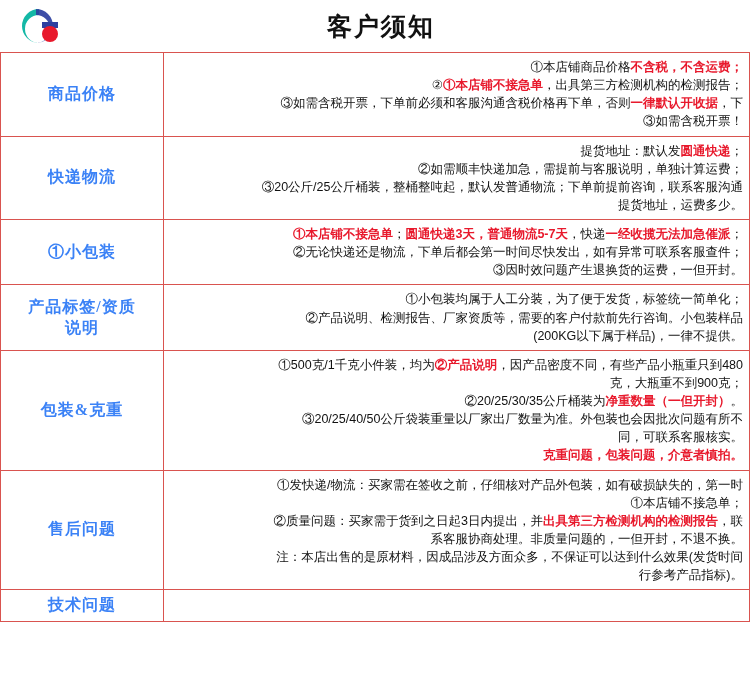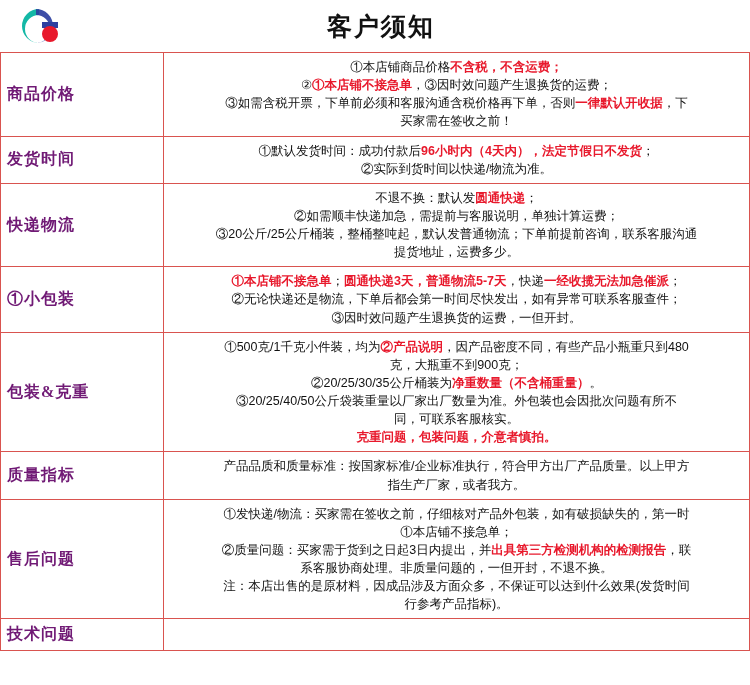--- a/index.html
+++ b/index.html
@@ -52,32 +52,32 @@
     width: 750px;
     table-layout: fixed;
   }
   table.notice td {
     border: 1px solid #d9534f;
     vertical-align: middle;
     padding: 5px 6px;
   }
   td.label {
     width: 150px;
-    text-align: left;
+    text-align: center;
     font-weight: bold;
     font-size: 16px;
     letter-spacing: 1px;
-    color: #701a75;
+    color: #3b82f6;
     font-family: "Liberation Serif", serif;
   }
   td.content {
     font-size: 12.5px;
     line-height: 1.45;
     color: #111;
-    text-align: center;
+    text-align: right;
   }
   td.content p {
     margin: 0;
     padding: 0;
   }
   .red { color: #e8192c; }
   .bold { font-weight: bold; }
 </style>
 </head>
 <body>
@@ -95,65 +95,59 @@
     </div>
     <div class="header-title">客户须知</div>
   </div>
 
   <table class="notice">
     <tbody id="notice-body">
         <tr>
           <td class="label">商品价格</td>
           <td class="content">
             <p><span>①本店铺商品价格</span><span class="red bold">不含税，不含运费；</span></p>
-            <p><span>②</span><span class="red bold">①本店铺不接急单</span><span>，③因时效问题产生退换货的运费；</span></p>
+            <p><span>②</span><span class="red bold">①本店铺不接急单</span><span>，出具第三方检测机构的检测报告；</span></p>
             <p><span>③如需含税开票，下单前必须和客服沟通含税价格再下单，否则</span><span class="red bold">一律默认开收据</span><span>，下</span></p>
-            <p><span>买家需在签收之前！</span></p>
-          </td>
-        </tr>
-        <tr>
-          <td class="label">发货时间</td>
-          <td class="content">
-            <p><span>①默认发货时间：成功付款后</span><span class="red bold">96小时内（4天内），法定节假日不发货</span><span>；</span></p>
-            <p><span>②实际到货时间以快递/物流为准。</span></p>
+            <p><span>③如需含税开票！</span></p>
           </td>
         </tr>
         <tr>
           <td class="label">快递物流</td>
           <td class="content">
-            <p><span>不退不换：默认发</span><span class="red bold">圆通快递</span><span>；</span></p>
+            <p><span>提货地址：默认发</span><span class="red bold">圆通快递</span><span>；</span></p>
             <p><span>②如需顺丰快递加急，需提前与客服说明，单独计算运费；</span></p>
             <p><span>③20公斤/25公斤桶装，整桶整吨起，默认发普通物流；下单前提前咨询，联系客服沟通</span></p>
             <p><span>提货地址，运费多少。</span></p>
           </td>
         </tr>
         <tr>
           <td class="label">①小包装</td>
           <td class="content">
             <p><span class="red bold">①本店铺不接急单</span><span>；</span><span class="red bold">圆通快递3天，普通物流5-7天</span><span>，快递</span><span class="red bold">一经收揽无法加急催派</span><span>；</span></p>
             <p><span>②无论快递还是物流，下单后都会第一时间尽快发出，如有异常可联系客服查件；</span></p>
             <p><span>③因时效问题产生退换货的运费，一但开封。</span></p>
           </td>
         </tr>
         <tr>
+          <td class="label">产品标签/资质<br>说明</td>
+          <td class="content">
+            <p><span>①小包装均属于人工分装，为了便于发货，标签统一简单化；</span></p>
+            <p><span>②产品说明、检测报告、厂家资质等，需要的客户付款前先行咨询。小包装样品</span></p>
+            <p><span>(200KG以下属于样品)，一律不提供。</span></p>
+          </td>
+        </tr>
+        <tr>
           <td class="label">包装&amp;克重</td>
           <td class="content">
             <p><span>①500克/1千克小件装，均为</span><span class="red bold">②产品说明</span><span>，因产品密度不同，有些产品小瓶重只到480</span></p>
             <p><span>克，大瓶重不到900克；</span></p>
-            <p><span>②20/25/30/35公斤桶装为</span><span class="red bold">净重数量（不含桶重量）</span><span>。</span></p>
+            <p><span>②20/25/30/35公斤桶装为</span><span class="red bold">净重数量（一但开封）</span><span>。</span></p>
             <p><span>③20/25/40/50公斤袋装重量以厂家出厂数量为准。外包装也会因批次问题有所不</span></p>
             <p><span>同，可联系客服核实。</span></p>
             <p><span class="red bold">克重问题，包装问题，介意者慎拍。</span></p>
-          </td>
-        </tr>
-        <tr>
-          <td class="label">质量指标</td>
-          <td class="content">
-            <p><span>产品品质和质量标准：按国家标准/企业标准执行，符合甲方出厂产品质量。以上甲方</span></p>
-            <p><span>指生产厂家，或者我方。</span></p>
           </td>
         </tr>
         <tr>
           <td class="label">售后问题</td>
           <td class="content">
             <p><span>①发快递/物流：买家需在签收之前，仔细核对产品外包装，如有破损缺失的，第一时</span></p>
             <p><span>①本店铺不接急单；</span></p>
             <p><span>②质量问题：买家需于货到之日起3日内提出，并</span><span class="red bold">出具第三方检测机构的检测报告</span><span>，联</span></p>
             <p><span>系客服协商处理。非质量问题的，一但开封，不退不换。</span></p>
             <p><span>注：本店出售的是原材料，因成品涉及方面众多，不保证可以达到什么效果(发货时间</span></p>

